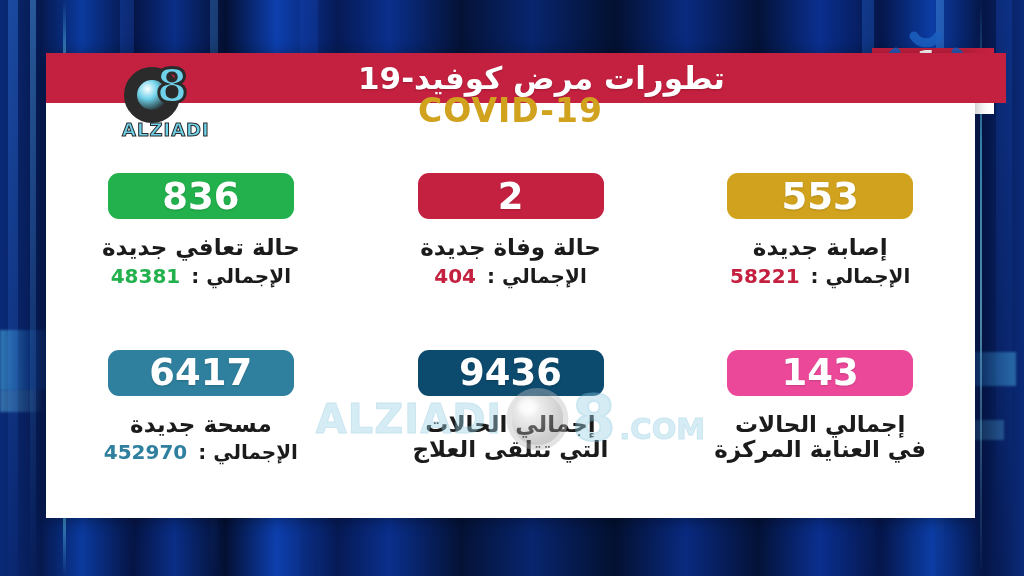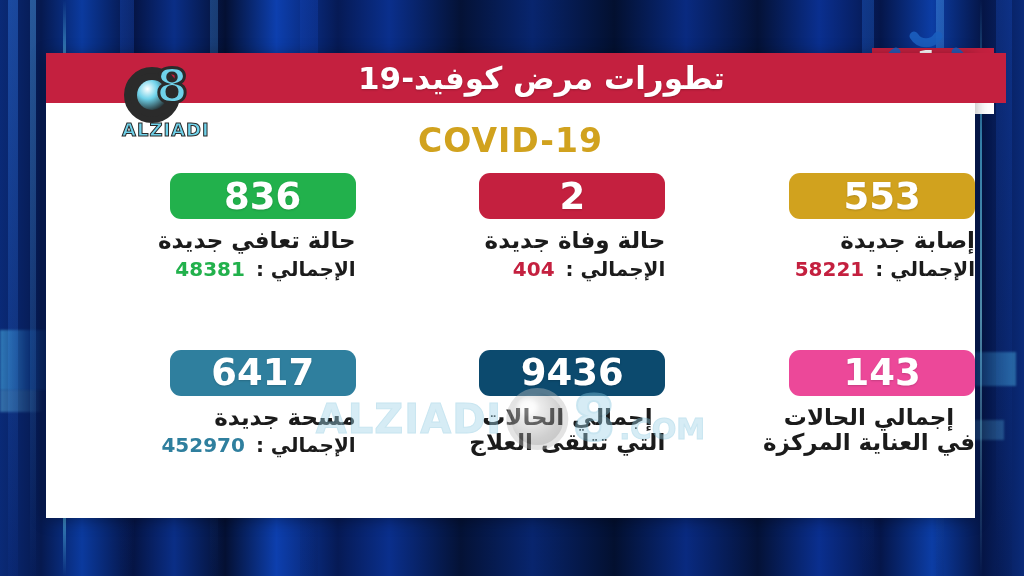--- a/index.html
+++ b/index.html
@@ -27,21 +27,21 @@
   
   .citylights{position:absolute;height:60px;filter:blur(1.2px);opacity:.85;}
 
   
   #panel{position:absolute;left:46px;top:53px;width:929px;height:465px;
     background:#ffffff;box-shadow:0 2px 14px rgba(0,0,0,.35);}
   #headerbar{position:absolute;left:0;top:0;width:100%;height:50px;
     background:#C4203F;display:flex;align-items:center;justify-content:center;padding-left:31px;}
   #header-title{color:#ffffff;font-size:31px;font-weight:bold;letter-spacing:.5px;
     text-shadow:0 1px 2px rgba(0,0,0,.22);white-space:nowrap;}
-  #subtitle{position:absolute;top:68px;left:0;width:100%;text-align:center;
+  #subtitle{position:absolute;top:38px;left:0;width:100%;text-align:center;
     color:#D1A21E;font-size:33px;font-weight:bold;letter-spacing:1px;}
 
   
   #watermark{position:absolute;left:50%;top:335px;transform:translateX(-50%);
     display:flex;align-items:center;gap:4px;opacity:.42;pointer-events:none;
     direction:ltr;}
   #wm-text{font-size:40px;font-weight:bold;color:#9fd4e8;letter-spacing:1px;
     -webkit-text-stroke:1px #7fc3dd;}
   #wm-lens{width:62px;height:62px;border-radius:50%;
     background:radial-gradient(circle at 36% 32%,#f2f2f2 0%,#c9c9c9 28%,#8f8f8f 62%,#6d6d6d 100%);
@@ -63,27 +63,27 @@
   #ch-tabaud{position:absolute;left:30px;top:58px;color:#ffffff;font-size:11px;font-weight:bold;}
   #ch-hd{position:absolute;left:-36px;top:34px;color:#ffffff;font-size:21px;
     font-weight:bold;letter-spacing:1px;}
   #ch-country{position:absolute;left:18px;top:70px;color:#12327f;font-size:13px;
     font-weight:bold;opacity:.75;}
 
   
   #grid{position:absolute;left:0;top:104px;width:100%;height:361px;
     display:grid;grid-template-columns:repeat(3,1fr);grid-template-rows:repeat(2,1fr);
     align-items:start;padding-top:8px;box-sizing:border-box;}
-  .card{display:flex;flex-direction:column;align-items:flex-start;justify-content:flex-start;
+  .card{display:flex;flex-direction:column;align-items:center;justify-content:flex-start;
     padding-top:8px;}
   .badge{min-width:186px;height:46px;border-radius:11px;display:flex;align-items:center;
     justify-content:center;box-sizing:border-box;padding:0 16px;}
   .badge-num{color:#ffffff;font-size:37px;font-weight:bold;line-height:1;
     text-shadow:0 1px 2px rgba(0,0,0,.16);}
-  .card-label{margin-top:9px;color:#1b1b1b;font-size:23px;font-weight:bold;
+  .card-label{margin-top:16px;color:#1b1b1b;font-size:23px;font-weight:bold;
     text-align:center;line-height:1.12;white-space:nowrap;}
   .card-label .l2{display:block;}
   .card-total{margin-top:3px;font-size:20px;font-weight:bold;white-space:nowrap;
     direction:rtl;}
   .card-total .tlabel{color:#1b1b1b;}
   .card-total .tnum{margin-right:4px;}
 </style>
 </head>
 <body>
 

